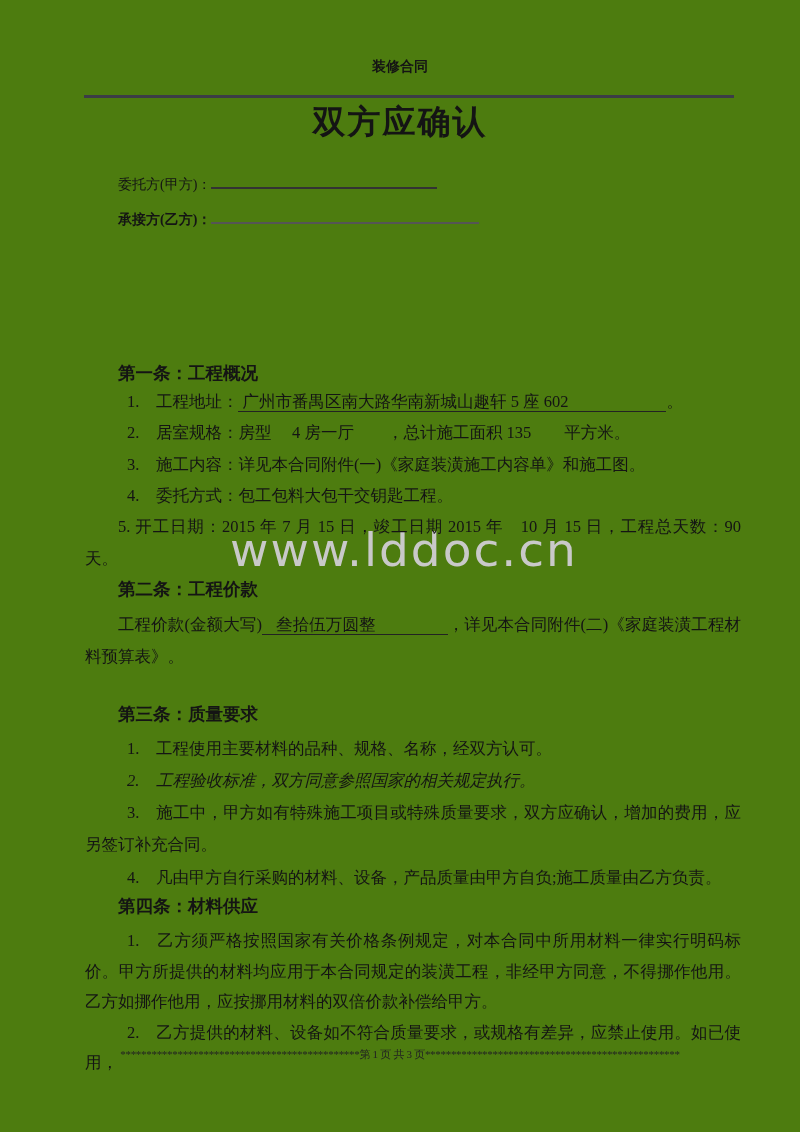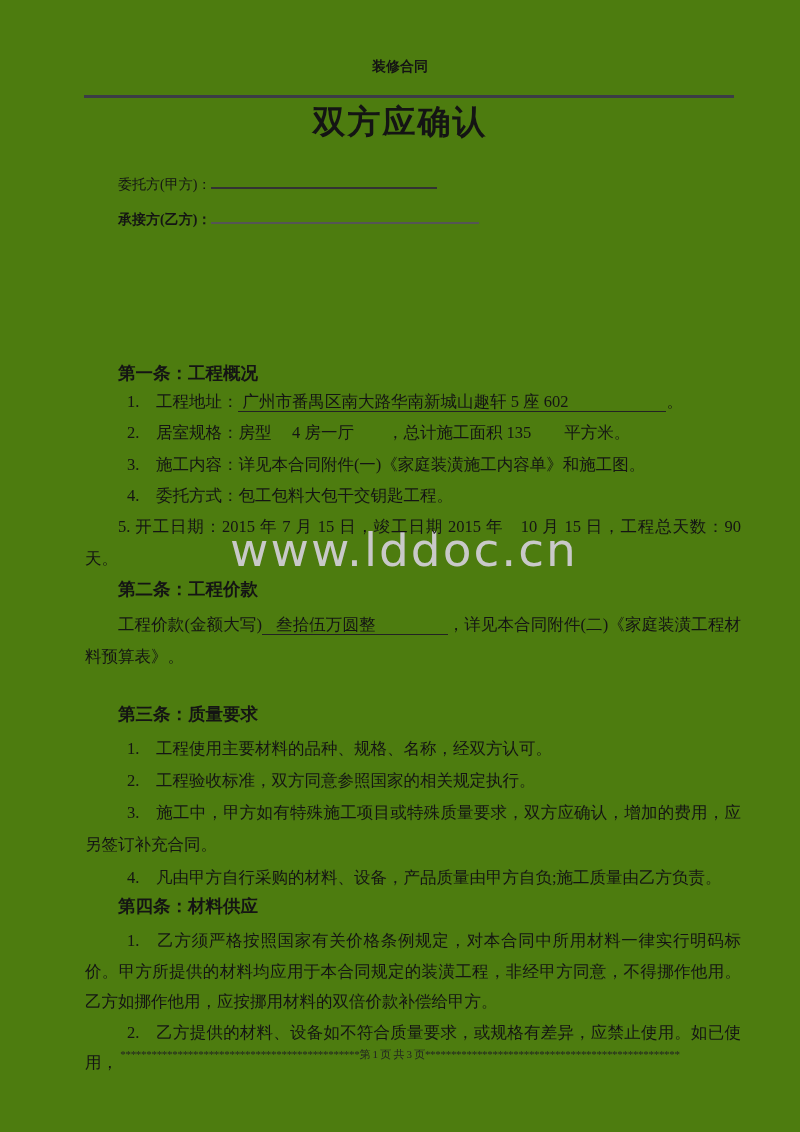--- a/index.html
+++ b/index.html
@@ -70,21 +70,21 @@
   }
   .layer{z-index:1;}
   .h-art2{top:577px;}
   .a2-para{top:609px;}
   .u-price{
     border-bottom:1.5px solid #222;
     padding-left:14px;padding-right:72px;
   }
   .h-art3{top:702px;}
   .a3-i1{top:733px;}
-  .a3-i2{top:765px;}
+  .a3-i2{top:765px;font-style:italic;}
   .a3-i3{top:797px;}
   .a3-i4{top:862px;}
   .h-art4{top:894px;}
   .a4-body{top:926px;line-height:30.5px;}
   .a4-body p{margin:0;text-indent:42px;}
   .footer{
     top:1047px;left:0;width:100%;
     text-align:center;
     font-size:11px;letter-spacing:-0.3px;
     color:#222;

